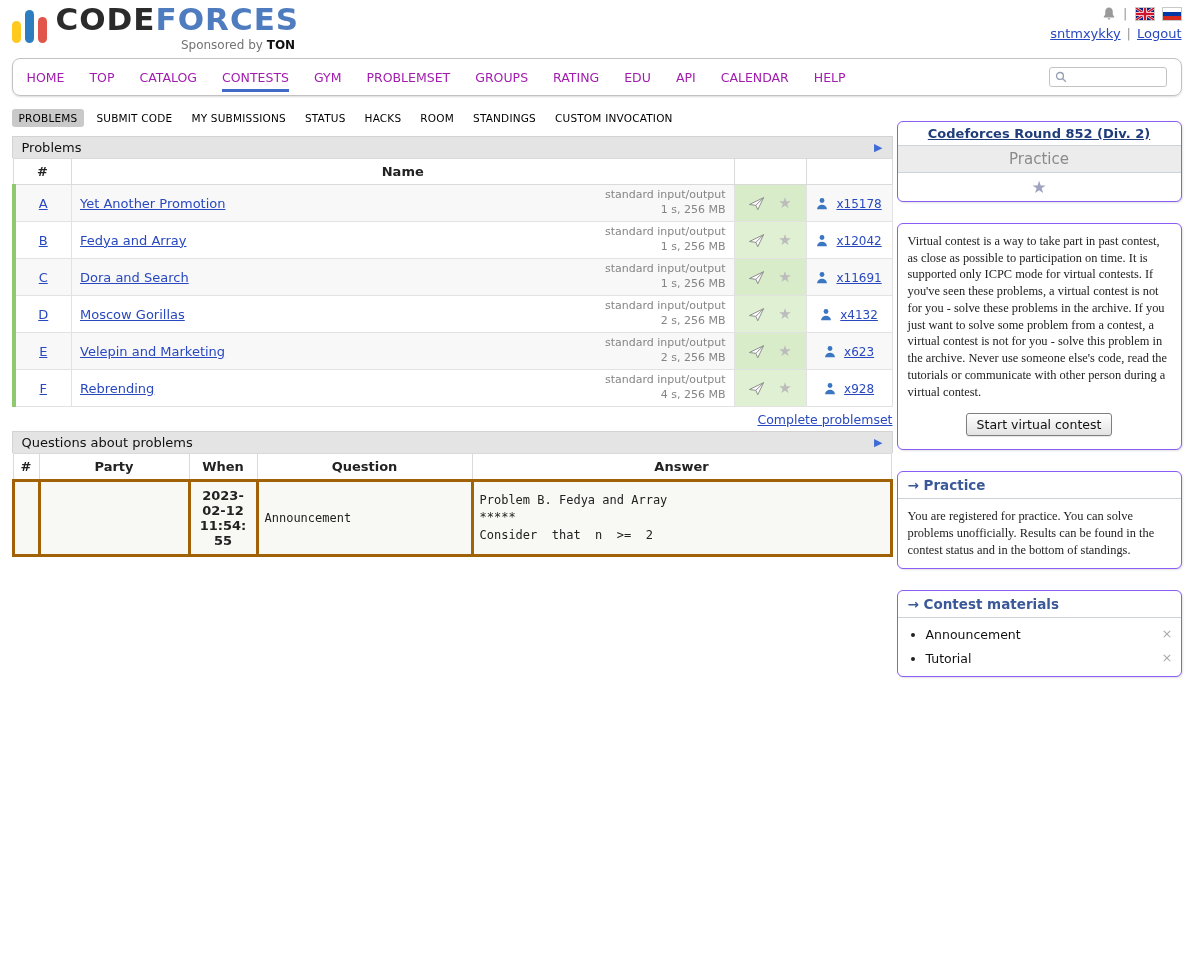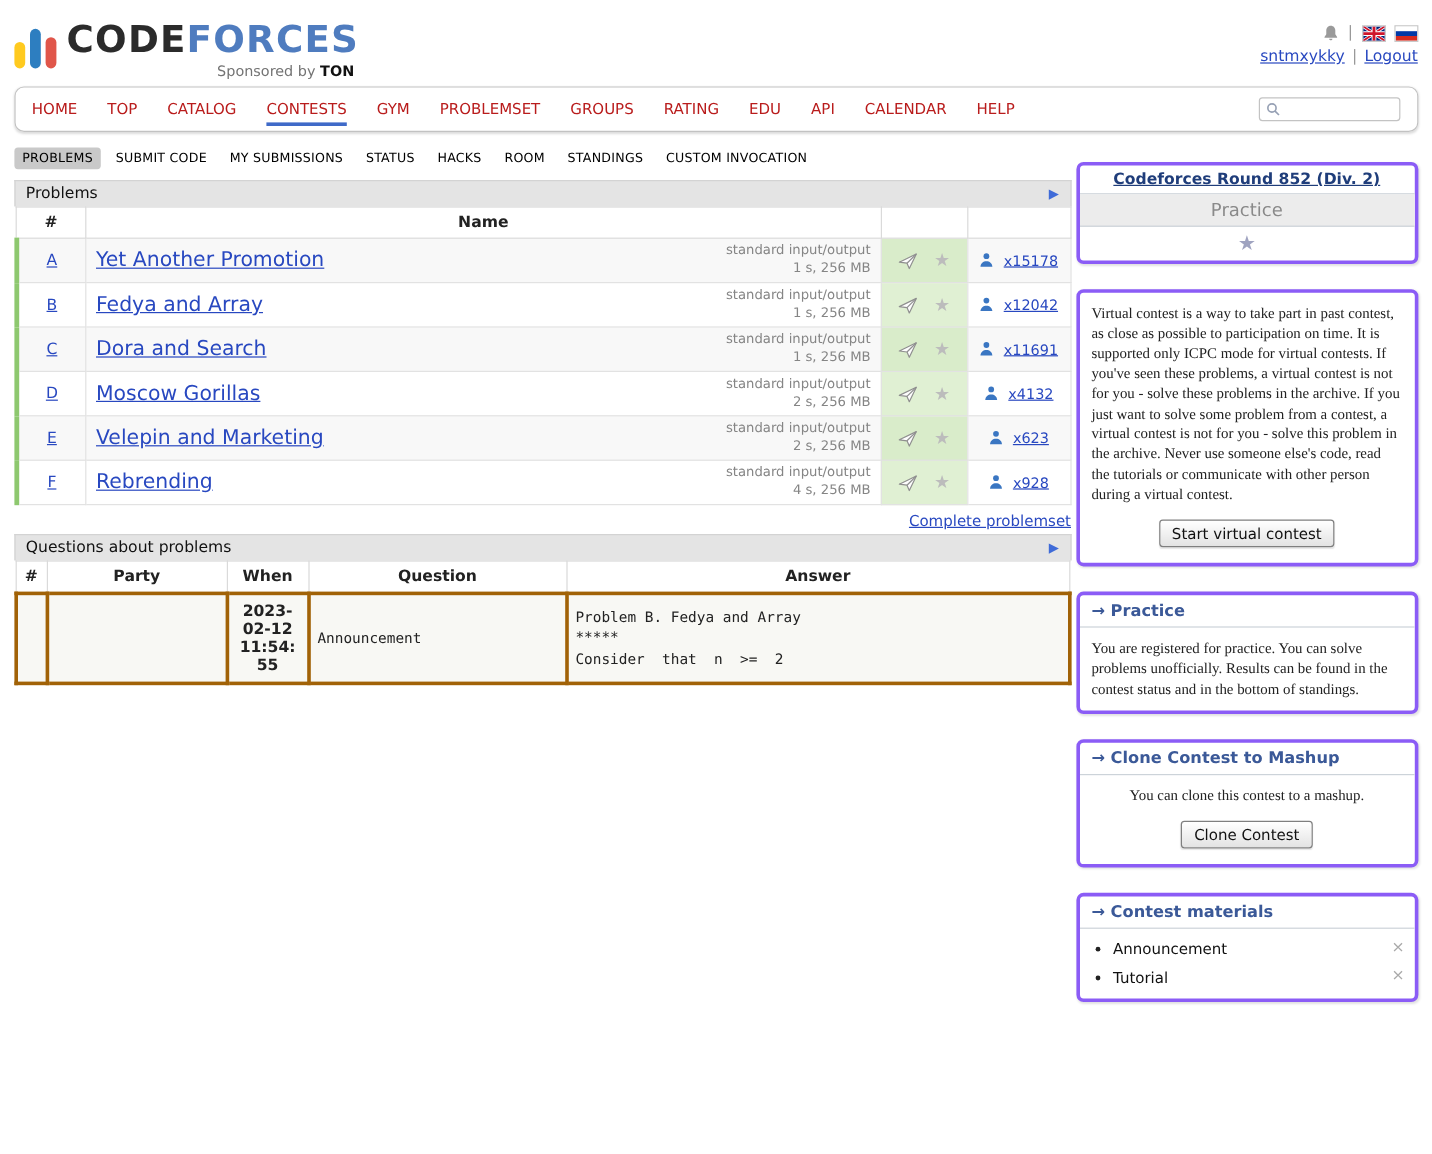--- a/index.html
+++ b/index.html
@@ -7,21 +7,21 @@
   body {
     background: #fff;
     color: #222;
     font-family: "DejaVu Sans", "Liberation Sans", sans-serif;
     font-size: 13px;
     display: flex;
     flex-direction: column;
     min-height: 962px;
   }
   a { color: #2848c0; }
-  .page { width: 1170px; margin: 0 auto; padding-top: 14px; flex: 1; }
+  .page { width: 1170px; margin: 0 auto; padding-top: 0; flex: 1; }
 
   
   .top-header { display: flex; justify-content: space-between; align-items: flex-start; padding: 4px 0 6px; }
   .logo { display: flex; align-items: flex-end; gap: 9px; text-decoration: none; }
   .logo-bars { display: flex; align-items: flex-end; gap: 4px; padding-bottom: 9px; }
   .bar { width: 9px; border-radius: 5px; display: inline-block; }
   .bar.yellow { height: 22px; background: #ffca1f; }
   .bar.blue   { height: 33px; background: #2d7ec0; }
   .bar.red    { height: 26px; background: #e0564a; }
   .logo-textwrap { display: flex; flex-direction: column; align-items: flex-end; }
@@ -36,21 +36,21 @@
   .bell { display: inline-flex; line-height: 0; cursor: pointer; }
   .user-row { display: flex; justify-content: flex-end; gap: 6px; font-size: 13px; }
 
   
   .main-nav {
     border: 1px solid #c2c2c2; border-radius: 8px; height: 38px;
     display: flex; align-items: center; justify-content: space-between;
     padding: 0 14px; box-shadow: 0 1px 2px rgba(0,0,0,0.14);
   }
   .nav-list { list-style: none; display: flex; gap: 25px; margin: 0; padding: 0; }
-  .nav-item a { text-decoration: none; color: #b91c1c; font-size: 12.5px; }
+  .nav-item a { text-decoration: none; color: #a21caf; font-size: 12.5px; }
   .nav-item.active a { border-bottom: 3px solid #3f6ac8; padding-bottom: 4px; }
   .search-box { display: flex; align-items: center; gap: 4px; border: 1px solid #c3c3c3; border-radius: 3px; height: 20px; padding: 0 5px; width: 118px; background: #fff; }
   .search-icon { display: inline-flex; line-height: 0; }
   .search-box input { border: none; outline: none; width: 100%; font-size: 12px; font-family: inherit; padding: 0; background: transparent; }
 
   
   .subnav { display: flex; gap: 5px; margin: 13px 0 9px; align-items: center; }
   .subnav-item { font-size: 10.5px; color: #000; text-decoration: none; padding: 3px 7px; border-radius: 3px; letter-spacing: 0.2px; white-space: nowrap; }
   .subnav-item.active { background: #c9c9c9; }
 
@@ -66,21 +66,21 @@
   
   table.problems { width: 100%; border-collapse: collapse; border: 1px solid #d3d3d3; font-size: 13px; }
   table.problems th { border: 1px solid #dadada; padding: 5px 6px; font-weight: bold; text-align: center; background: #fff; }
   table.problems td { border: 1px solid #e2e2e2; padding: 0 8px; height: 37px; vertical-align: middle; background: #fff; }
   table.problems tbody tr:nth-child(odd) td { background: #f8f8f8; }
   table.problems th.th-letter { width: 58px; }
   table.problems th.th-icons { width: 72px; }
   table.problems th.th-solved { width: 86px; }
   table.problems td.cell-letter { text-align: center; border-left: 4px solid #8ec86f; }
   .name-io { display: flex; justify-content: space-between; align-items: center; }
-  .pname { font-size: 17px; }
+  .pname { font-size: 13px; }
   .io { text-align: right; color: #858585; font-size: 11px; line-height: 1.35; }
   table.problems td.cell-icons { background: #e0f0d3; text-align: center; white-space: nowrap; }
   table.problems tbody tr:nth-child(odd) td.cell-icons { background: #d9ecca; }
   .plane { display: inline-flex; line-height: 0; vertical-align: middle; margin-right: 9px; cursor: pointer; }
   .fav-star { color: #bcbcbc; font-size: 15px; vertical-align: middle; cursor: pointer; }
   table.problems td.cell-solved { text-align: center; white-space: nowrap; }
   .person { display: inline-flex; line-height: 0; vertical-align: middle; margin-right: 4px; }
   .solved-link { font-size: 12px; vertical-align: middle; }
   .complete-row { text-align: right; margin-top: 5px; font-size: 12.5px; }
 
@@ -95,21 +95,21 @@
   table.questions td { border: 3px solid #a16207; padding: 6px; background: #f8f8f4; vertical-align: middle; }
   th.th-qnum { width: 26px; }
   th.th-qparty { width: 150px; }
   th.th-qwhen { width: 68px; }
   th.th-qquestion { width: 215px; }
   td.q-when { font-weight: bold; text-align: center; overflow-wrap: break-word; word-break: break-word; }
   td.q-question, td.q-answer { font-family: "DejaVu Sans Mono", "Liberation Mono", monospace; font-size: 12px; }
   td.q-answer { white-space: pre-wrap; line-height: 1.45; }
 
   
-  .side-box { border: 3px solid #8b5cf6; border-radius: 6px; margin-bottom: 21px; background: #fff; overflow: hidden; box-shadow: 1px 1px 2px rgba(0,0,0,0.12); }
+  .side-box { border: 1px solid #8b5cf6; border-radius: 6px; margin-bottom: 21px; background: #fff; overflow: hidden; box-shadow: 1px 1px 2px rgba(0,0,0,0.12); }
   .side-box .box-title { padding: 5px 10px; font-weight: bold; color: #3b5998; font-size: 13.5px; border-bottom: 1px solid #ccd3d9; }
   .side-box .box-body { padding: 9px 10px; font-size: 12.4px; line-height: 1.35; font-family: Liberation Serif, serif; }
   .side-box .box-body.center { text-align: center; }
   .contest-box .row { text-align: center; padding: 4px 8px; border-bottom: 1px solid #ccd3d9; }
   .contest-box .row:last-child { border-bottom: none; }
   .contest-title a { font-weight: bold; color: #1f3d7a; }
   .contest-status { font-weight: bold; color: #3b5998; }
   .contest-mode { background: #ececec; color: #8a8a8a; font-size: 15px; padding: 6px; }
   .contest-star span { color: #9fa3c0; font-size: 17px; cursor: pointer; }
   .btn-row { text-align: center; padding: 4px 0 13px; }
@@ -503,27 +503,20 @@
         <div class="btn-row">
           <button class="cf-btn">Start virtual contest</button>
         </div>
       </div>
 
       <div class="side-box">
         <div class="box-title">→ Practice</div>
         <div class="box-body">You are registered for practice. You can solve problems unofficially. Results can be found in the contest status and in the bottom of standings.</div>
       </div>
 
-      <div class="side-box">
-        <div class="box-title">→ Clone Contest to Mashup</div>
-        <div class="box-body center">You can clone this contest to a mashup.</div>
-        <div class="btn-row">
-          <button class="cf-btn">Clone Contest</button>
-        </div>
-      </div>
 
       <div class="side-box">
         <div class="box-title">→ Contest materials</div>
         <ul class="materials-list">
 
             <li>
               <a href="#">Announcement</a>
               <span class="material-close">×</span>
             </li>
 

